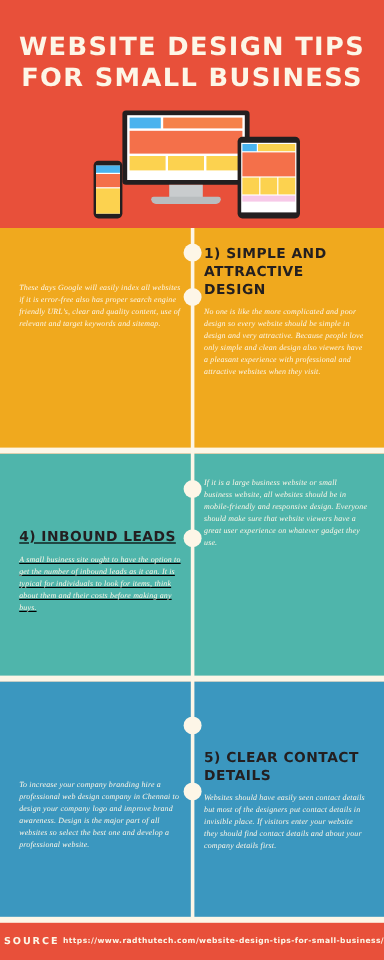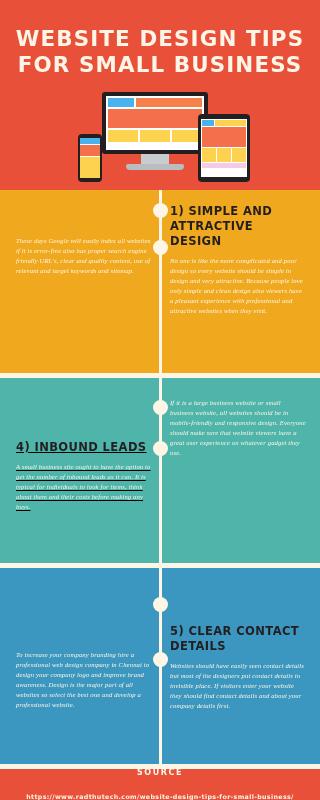--- a/index.html
+++ b/index.html
@@ -214,23 +214,23 @@
   .blk-4 { top: 440px; text-decoration: underline; }
   .blk-5 { top: 592px; margin-top: 32px; }
   .blk-6 { top: 650px; }
 
   
   .footer {
     position: absolute;
     left: 0; top: 768px;
     width: 320px; height: 32px;
     display: flex;
-    flex-direction: column;
+    flex-direction: row;
     align-items: center;
-    justify-content: space-between;
+    justify-content: flex-end;
     gap: 3px;
   }
   .footer-label {
     color: #fdf6e7;
     font-size: 8px;
     font-weight: bold;
     letter-spacing: 1.6px;
     font-family: "DejaVu Sans", sans-serif;
   }
   .footer-url {

